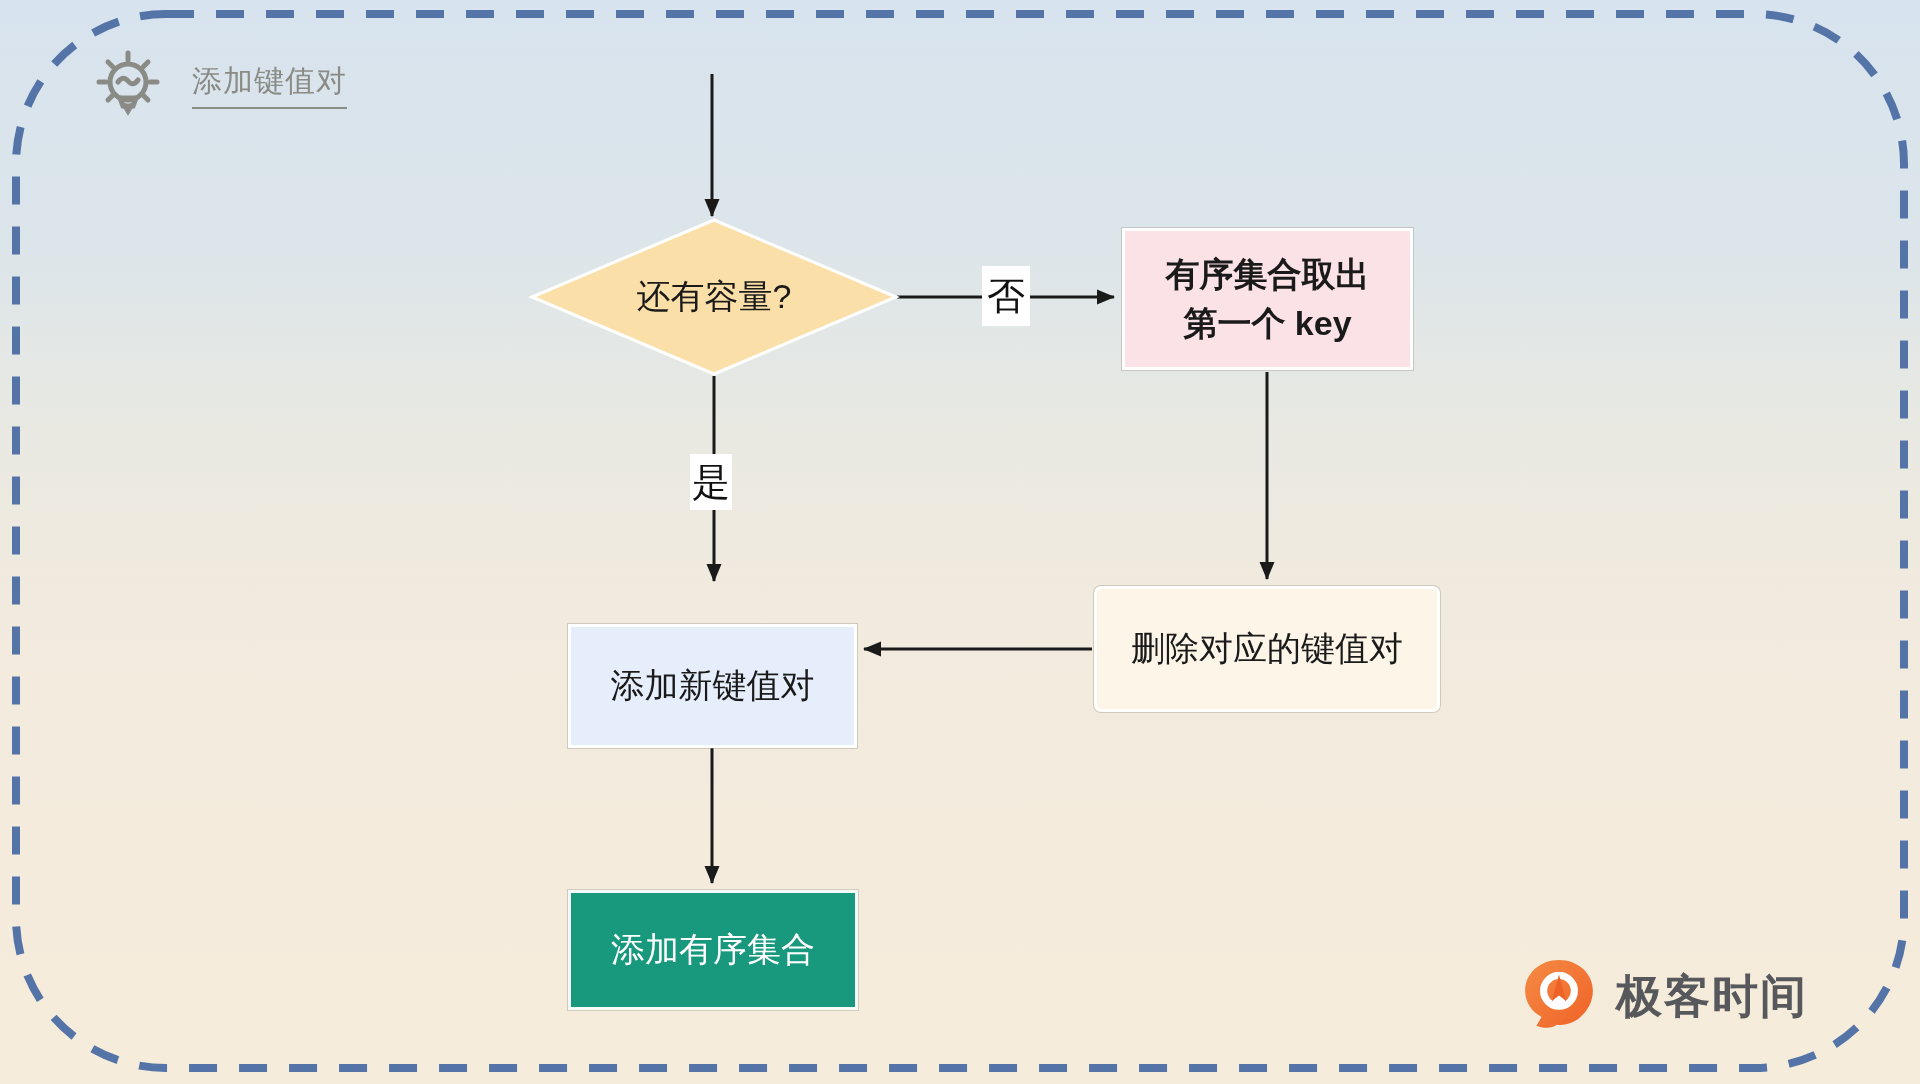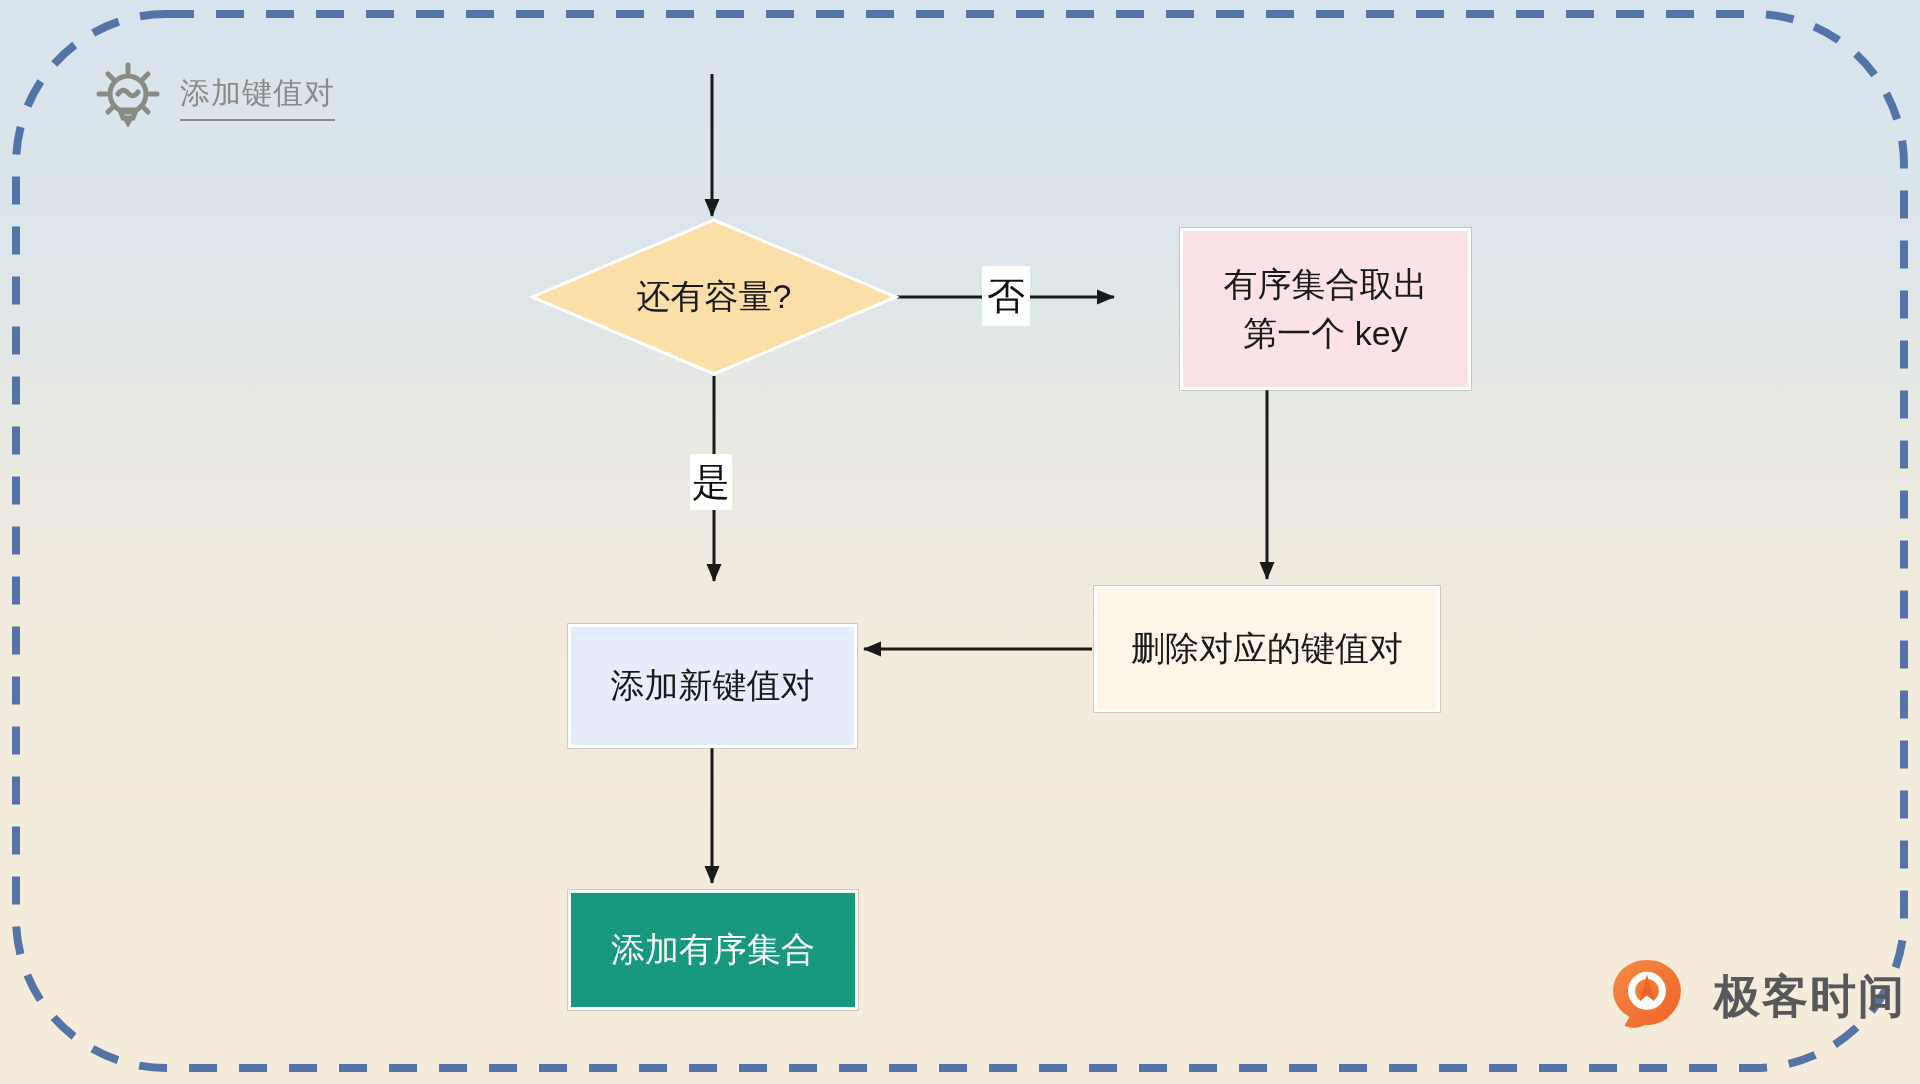--- a/index.html
+++ b/index.html
@@ -49,21 +49,21 @@
     align-items: center;
     justify-content: center;
     text-align: center;
     font-size: 34px;
     color: #1A1A1A;
     border: 3px solid rgba(255,255,255,0.95);
     box-shadow: 0 0 0 1px rgba(145,140,130,0.35);
     line-height: 1.45;
   }
   .node-pink  { background: var(--pink-bg,  #FBE2E6); }
-  .node-cream { background: var(--cream-bg, #FCF5E8); }
+  .node-cream { background: var(--cream-bg, #FCF5E8); border-radius: 7px; }
   .node-blue  { background: var(--blue-bg,  #E7EEFB); }
   .node-green { background: var(--green-bg, #18997E); color: #FFFFFF; }
   .diamond-label {
     position: absolute;
     display: flex;
     align-items: center;
     justify-content: center;
     text-align: center;
     font-size: 34px;
     color: #1A1A1A;
@@ -73,39 +73,39 @@
     background: #FFFFFF;
     color: #111111;
     font-size: 38px;
     display: flex;
     align-items: center;
     justify-content: center;
   }
   .title-block {
     position: absolute;
     left: 92px;
-    top: 60px;
+    top: 48px;
     display: flex;
     align-items: center;
-    gap: 16px;
+    gap: 28px;
   }
   .title-text {
     font-size: 30px;
     color: var(--title-gray, #8B8B86);
     border-bottom: 2px solid var(--title-gray, #8B8B86);
     padding-bottom: 5px;
     letter-spacing: 1px;
   }
   .brand-block {
     position: absolute;
-    left: 1610px;
+    left: 1522px;
     top: 958px;
     display: flex;
     align-items: center;
-    gap: 30px;
+    gap: 20px;
   }
   .brand-text {
     font-size: 46px;
     font-weight: 600;
     color: var(--brand-text, #57585C);
     letter-spacing: 2px;
   }
   .bulb-stroke {
     stroke: var(--title-gray, #8B8B86);
     stroke-width: 5;
@@ -149,21 +149,21 @@
       <line class="bulb-stroke" x1="7" y1="34" x2="14" y2="34"></line>
       <line class="bulb-stroke" x1="58" y1="34" x2="65" y2="34"></line>
       <line class="bulb-stroke" x1="16" y1="52" x2="20" y2="48"></line>
       <line class="bulb-stroke" x1="56" y1="52" x2="52" y2="48"></line>
     </svg>
     <span class="title-text">添加键值对</span>
   </div>
 
   <div class="diamond-label" style="left:532px; top:220px; width:364px; height:154px;">还有容量?</div>
 
-  <div class="node node-pink" style="left:1180px; top:228px; width:291px; height:162px;">
+  <div class="node node-pink" style="left:1122px; top:228px; width:291px; height:142px;font-weight:bold;">
     <div>有序集合取出</div>
     <div>第一个 key</div>
   </div>
 
   <div class="node node-cream" style="left:1094px; top:586px; width:346px; height:126px;">
     <div>删除对应的键值对</div>
   </div>
 
   <div class="node node-blue" style="left:568px; top:588px; width:289px; height:124px;margin-top:36px;">
     <div>添加新键值对</div>

